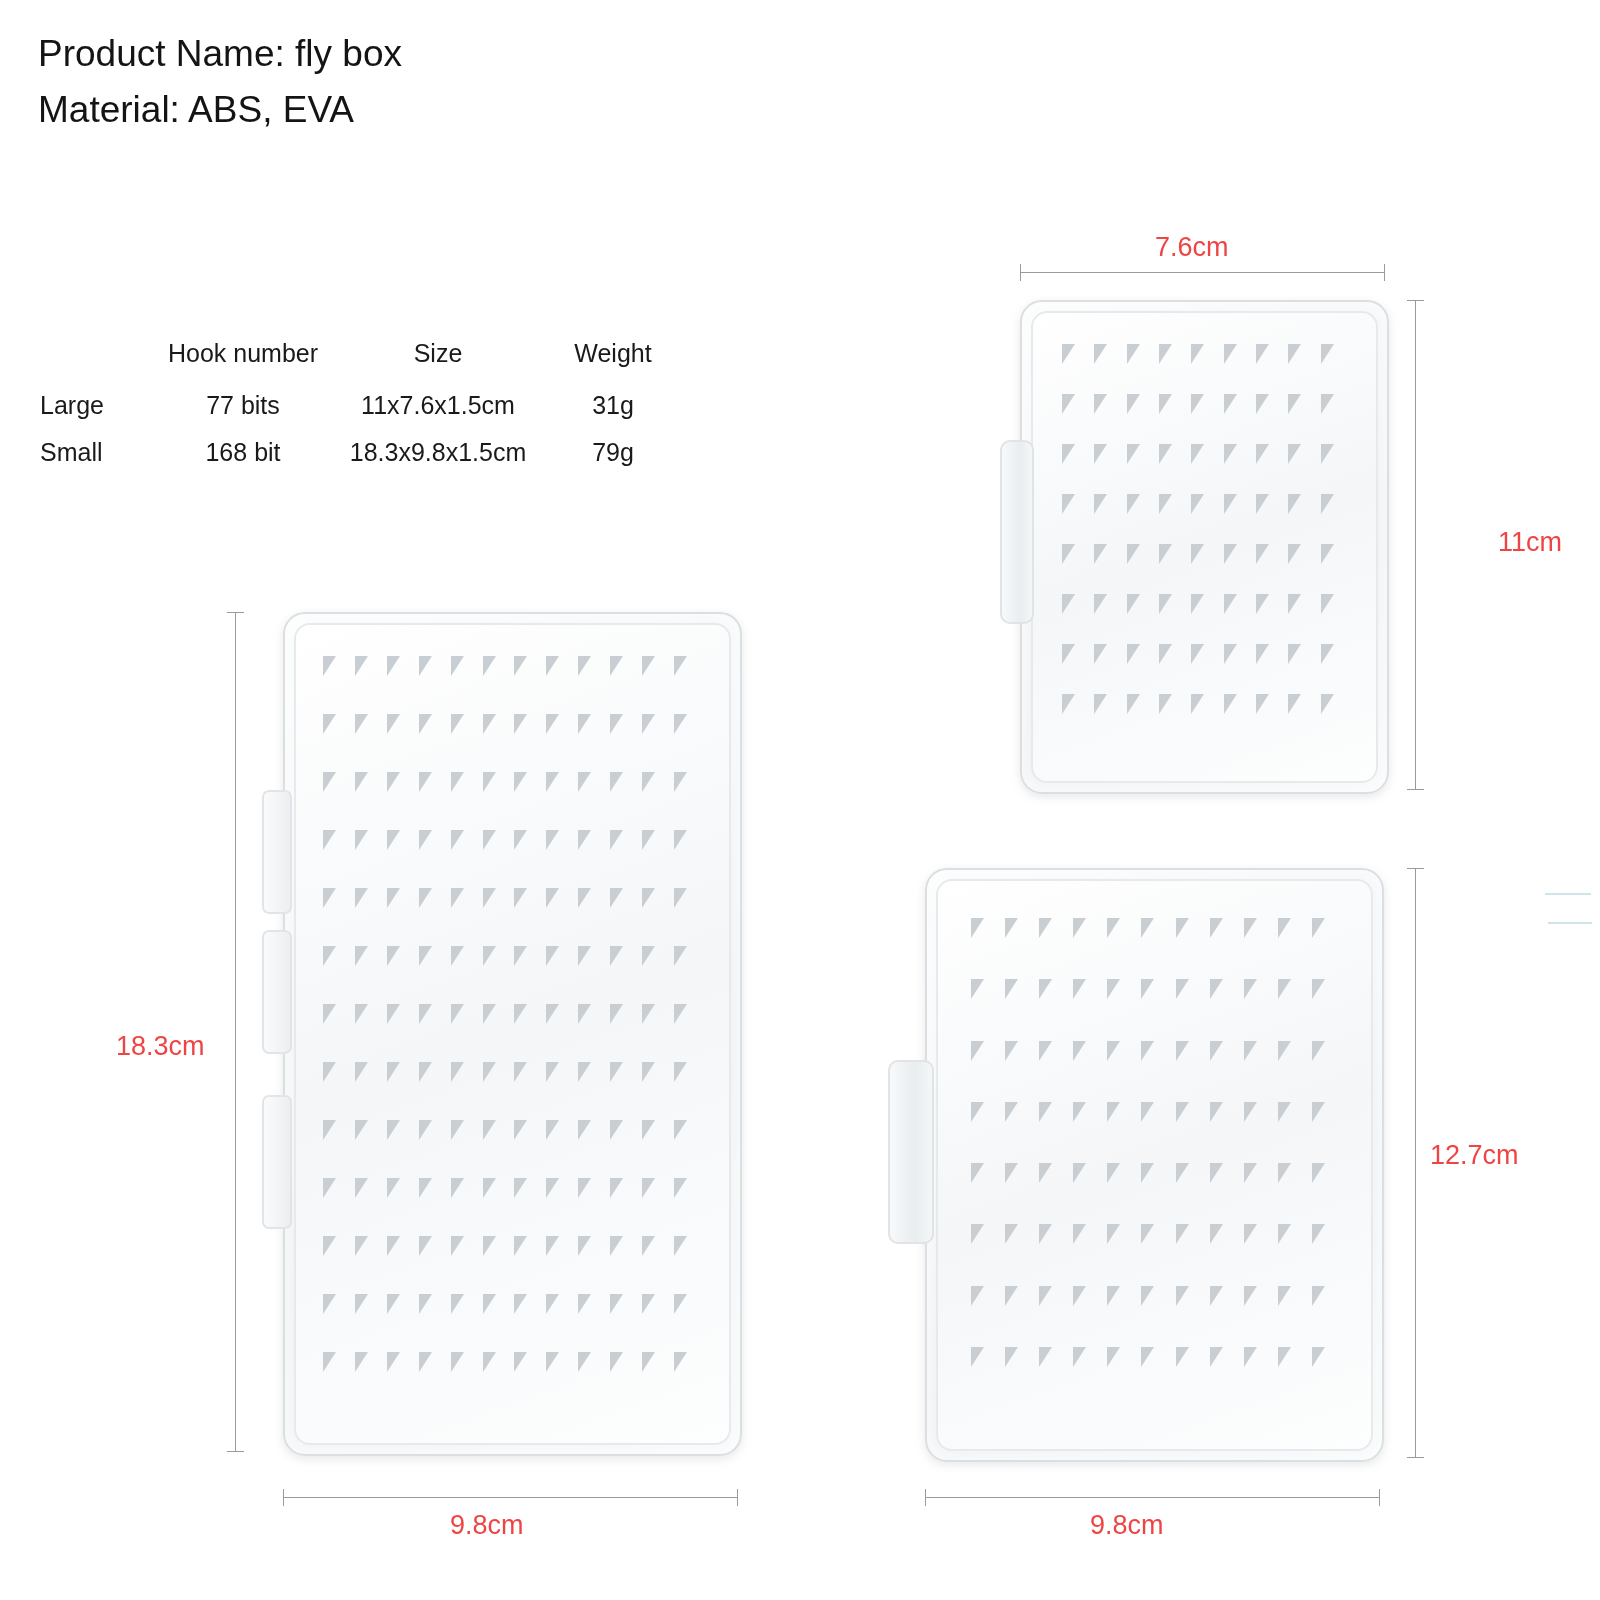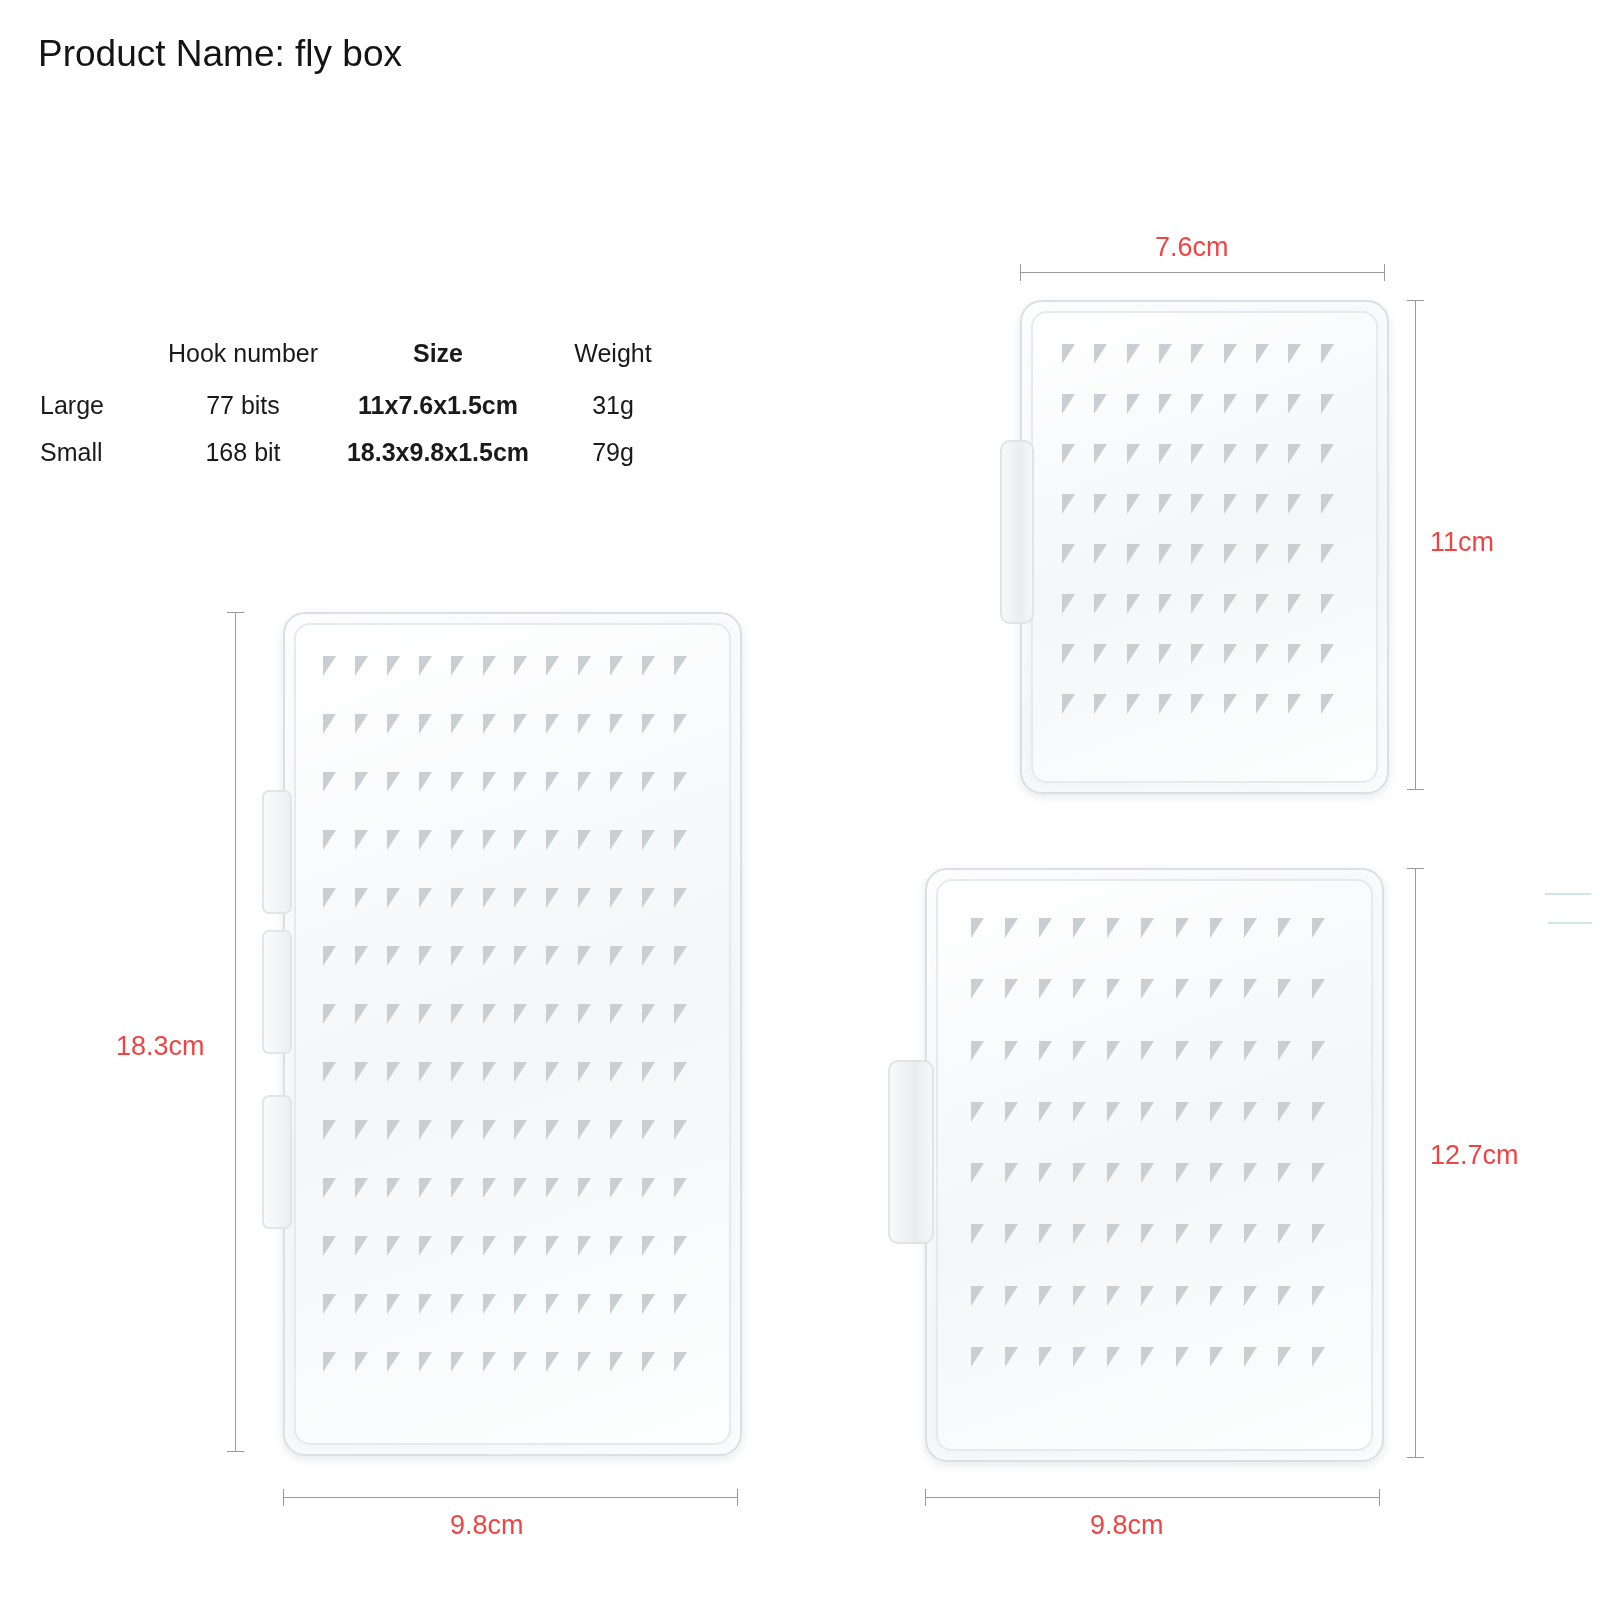--- a/index.html
+++ b/index.html
@@ -40,21 +40,21 @@
     color: #1a1a1a;
   }
   .spec-table th, .spec-table td {
     font-weight: normal;
     padding: 9px 0;
     text-align: center;
     white-space: nowrap;
   }
   .spec-table th.blank { width: 110px; }
   .spec-table th.c-hook, .spec-table td.c-hook { width: 170px; text-align: center; padding-left: 8px;}
-  .spec-table th.c-size, .spec-table td.c-size { width: 220px; font-weight: bold; }
+  .spec-table th.c-size, .spec-table td.c-size { width: 220px; }
   .spec-table th.c-weight, .spec-table td.c-weight { width: 130px; }
   .spec-table td.rowlabel { text-align: left; padding-left: 2px; width: 110px;}
   .spec-table thead th { padding-bottom: 14px; }
 
   
   .dim-label {
     position: absolute;
     font-size: 27px;
     color: #ef4444;
     white-space: nowrap;
@@ -132,20 +132,21 @@
     position: absolute;
     background: #cfe3ea;
     height: 2px;
   }
 </style>
 </head>
 <body>
 
 <div class="info-block">
   <div class="info-line">Product Name: fly box</div>
+  <div class="info-line">Material: ABS, EVA</div>
 </div>
 
 <table class="spec-table">
   <thead>
     <tr>
       <th class="blank"></th>
       <th class="c-hook">Hook number</th>
       <th class="c-size">Size</th>
       <th class="c-weight">Weight</th>
     </tr>
@@ -246,21 +247,21 @@
 <div class="hinge" style="left:1000px; top:440px; width:30px; height:180px;"></div>
 
 <div class="dim-line-h" style="left:1020px; top:272px; width:365px;"></div>
 <div class="tick-v" style="left:1020px; top:264px;"></div>
 <div class="tick-v" style="left:1384px; top:264px;"></div>
 <div class="dim-label" style="left:1155px; top:232px;">7.6cm</div>
 
 <div class="dim-line-v" style="left:1415px; top:300px; height:490px;"></div>
 <div class="tick-h" style="left:1407px; top:300px;"></div>
 <div class="tick-h" style="left:1407px; top:789px;"></div>
-<div class="dim-label" style="left:1430px; top:527px;">11cm</div>
+<div class="dim-label" style="left:1498px; top:527px;">11cm</div>
 
 <div class="flybox" id="box-medium" style="left:925px; top:868px; width:455px; height:590px;">
   <div class="lid-edge"></div>
   <div class="foam" id="foam-medium" style="inset: 48px 36px 52px 44px; grid-template-columns: repeat(11, 1fr); grid-template-rows: repeat(8, 1fr);">
       <div class="slit"></div>
       <div class="slit"></div>
       <div class="slit"></div>
       <div class="slit"></div>
       <div class="slit"></div>
       <div class="slit"></div>

